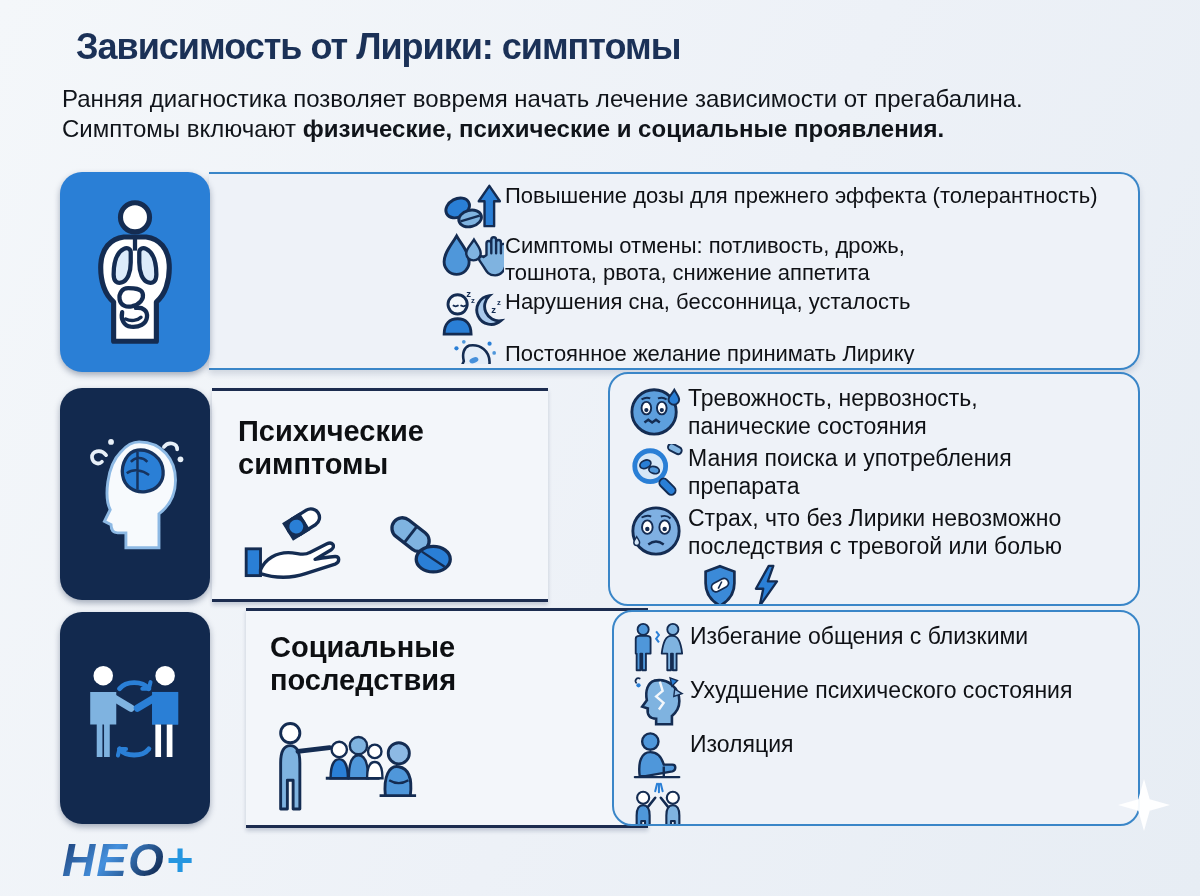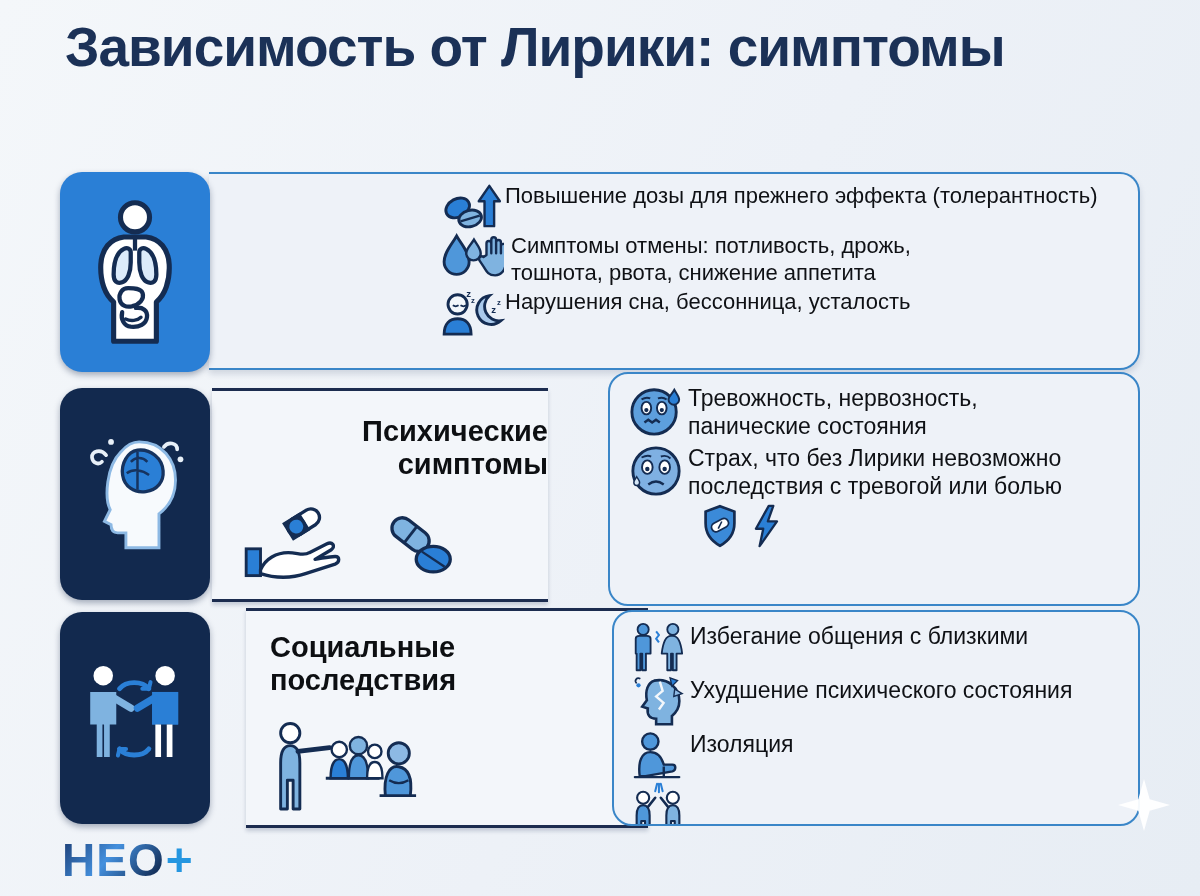--- a/index.html
+++ b/index.html
@@ -1,21 +1,21 @@
 <!DOCTYPE html>
 <html lang="ru" style="--c-title: #1b3157; --c-accent_blue: #2a7fd6; --c-dark_navy: #12294e; --c-panel_border: #3a86c8; --c-panel_bg: #eef2f8; --c-header_panel_bg: #f3f6fa;"><head>
 <meta charset="utf-8">
 <style>
   html,body{margin:0;padding:0;width:1200px;height:896px;overflow:hidden;
     font-family:"Liberation Sans",sans-serif;}
   body{background:linear-gradient(115deg,#f4f7fa 0%,#edf1f7 55%,#e7edf4 100%);}
   .page{position:relative;width:1200px;height:896px;box-sizing:border-box;}
 
-  .main-title{position:absolute;left:60px;top:10px;width:1100px;margin:5px;
-    font-size:55px;font-weight:800;letter-spacing:-1px;color:var(--c-title,#1b3157);}
+  .main-title{position:absolute;left:60px;top:10px;width:1100px;margin:16px;
+    font-size:36px;font-weight:800;letter-spacing:-1px;color:var(--c-title,#1b3157);}
   .subtitle{position:absolute;left:62px;top:84px;width:1090px;
     font-size:24px;line-height:30px;color:#10141a;}
   .subtitle b{font-weight:700;}
 
   .rows{position:absolute;left:60px;top:172px;width:1080px;}
   .row{position:relative;}
   .row1{height:208px;}
   .row2{height:214px;margin-top:6px;}
   .row3{height:220px;margin-top:8px;}
 
@@ -30,62 +30,66 @@
 
   .main-panel{position:absolute;left:149px;right:0;top:0;height:198px;
     box-sizing:border-box;border:2.5px solid var(--c-panel_border,#3a86c8);border-left:none;
     border-radius:0 20px 20px 0;background:var(--c-panel_bg,#eef2f8);
     box-shadow:0 4px 6px rgba(20,40,80,.15);}
   .row1 .sec-title{position:absolute;left:32px;top:0;height:100%;width:215px;
     display:flex;align-items:center;font-size:29px;font-weight:800;line-height:36px;
     color:#0d0f12;white-space:pre-line;}
   .row1 .items{position:absolute;left:232px;right:6px;top:8px;bottom:4px;overflow:hidden;}
   .row1 .item{min-height:40px;}
-  .row1 .item:nth-child(2){min-height:54px;gap:6px;}
+  .row1 .item:nth-child(2){min-height:54px;}
 
   .item{display:flex;align-items:flex-start;margin-bottom:2px;}
   .item .ic{width:64px;flex:0 0 64px;display:flex;align-items:center;justify-content:center;}
   .item .tx{font-size:22px;line-height:27px;color:#0f1115;white-space:pre-line;}
 
   .header-panel{position:absolute;background:var(--c-header_panel_bg,#f3f6fa);
     box-sizing:border-box;border-top:3px solid #1c2c4f;border-bottom:3px solid #1c2c4f;
     box-shadow:0 3px 4px rgba(20,40,80,.2);overflow:hidden;}
-  .row2 .header-panel{left:152px;width:336px;top:2px;height:214px;text-align:right;}
+  .row2 .header-panel{left:152px;width:336px;top:2px;height:214px;}
   .row3 .header-panel{left:152px;width:402px;top:0;height:220px;margin-left:34px;}
   .header-panel .sec-title{padding:24px 0 0 26px;font-size:29px;font-weight:800;color:#0d0f12;}
   .row3 .header-panel .sec-title{padding:20px 0 0 24px;}
   .header-icons{display:flex;align-items:center;gap:34px;padding:20px 0 0 32px;}
   .row3 .header-icons{padding:12px 0 0 26px;gap:0;}
 
   .items-panel{position:absolute;box-sizing:border-box;
     border:2.5px solid var(--c-panel_border,#3a86c8);border-radius:20px;
     background:var(--c-panel_bg,#eef2f8);overflow:hidden;}
   .row2 .items-panel{left:548px;right:0;top:-14px;height:234px;padding:10px 8px 4px 14px;}
   .row3 .items-panel{left:552px;right:0;top:2px;height:216px;padding:10px 6px 20px 12px;}
   .row2 .tx,.row3 .tx{font-size:23px;line-height:28px;}
   .row2 .item{margin-bottom:4px;}
   .row3 .item{min-height:43px;margin-bottom:2px;}
   .extra-icons{display:flex;align-items:center;gap:14px;padding-left:78px;margin-top:2px;}
 
   .logo{position:absolute;left:62px;top:836px;font-size:46px;font-weight:800;
-    letter-spacing:1px;line-height:48px;}
+    letter-spacing:1px;line-height:48px;font-style:italic;}
   .logo .neo{background:linear-gradient(130deg,#1d4078 5%,#4490de 45%,#16335f 85%);
     -webkit-background-clip:text;background-clip:text;color:transparent;}
   .logo .plus{color:#2596e0;margin-left:1px;}
 
   .sparkle{position:absolute;left:1118px;top:779px;width:52px;height:52px;background:#fff;
     clip-path:polygon(50% 0,61% 39%,100% 50%,61% 61%,50% 100%,39% 61%,0 50%,39% 39%);
     opacity:.95;filter:drop-shadow(0 0 5px rgba(255,255,255,.9));}
   .ic-wrap{display:inline-flex;align-items:center;justify-content:center;}
 </style>
 </head>
 <body>
 
 <div class="page">
   <h1 class="main-title">Зависимость от Лирики: симптомы</h1>
+  <div class="subtitle">
+    <span>Ранняя диагностика позволяет вовремя начать лечение зависимости от прегабалина.</span><br>
+    <span>Симптомы включают </span><b>физические, психические и социальные проявления.</b>
+  </div>
 
   <div class="rows">
       <div class="row row1">
         <div class="icon-box blue">
           <span class="ic-wrap">
             <svg viewBox="0 0 110 170" width="94" height="152">
               <circle cx="55" cy="21" r="17" fill="#fff" stroke="#142c52" stroke-width="6"></circle>
               <path d="M30,166 L30,120 C20,112 14,96 15,76 C16,58 26,46 42,44 L68,44 C84,46 94,58 95,76 C96,96 90,112 80,120 L80,166 Z" fill="#fff" stroke="#142c52" stroke-width="6" stroke-linejoin="round"></path>
               <path d="M55,44 L55,60" stroke="#142c52" stroke-width="5"></path>
               <path d="M50,62 C50,58 46,56 42,58 C34,62 30,74 30,88 C30,96 34,99 40,97 C46,95 50,86 50,74 Z" fill="#dcebfa" stroke="#142c52" stroke-width="5"></path>
@@ -128,20 +132,34 @@
                   <path d="M3,48 C3,37 9,32 17,32 C25,32 31,37 31,48 Z" fill="#2a7fd6" stroke="#142c52" stroke-width="3"></path>
                   <text x="26" y="9" font-size="10" font-weight="bold" fill="#142c52">z</text>
                   <text x="31" y="16" font-size="8" font-weight="bold" fill="#142c52">z</text>
                   <path d="M50,8 a15,15 0 1 0 12,26 a15,15 0 0 1 -12,-26 z" fill="#aacaec" stroke="#142c52" stroke-width="3"></path>
                   <text x="52" y="26" font-size="10" font-weight="bold" fill="#142c52">z</text>
                   <text x="58" y="18" font-size="8" font-weight="bold" fill="#142c52">z</text>
                 </svg>
               </span>
               <span class="tx">Нарушения сна, бессонница, усталость</span>
             </div>
+            <div class="item">
+              <span class="ic">
+                <svg viewBox="0 0 52 50" width="48" height="46">
+                  <path d="M22,6 C34,4 44,12 44,24 C44,30 42,34 38,38 L38,48 L24,48 L24,42 C18,42 16,38 17,32 L13,30 L16,23 C14,15 16,8 22,6 Z" fill="#e4edf8" stroke="#142c52" stroke-width="2.8"></path>
+                  <ellipse cx="27" cy="22" rx="5" ry="3" transform="rotate(-20 27 22)" fill="#2a7fd6" opacity=".85"></ellipse>
+                  <ellipse cx="33" cy="29" rx="4" ry="2.6" transform="rotate(15 33 29)" fill="#4f97da" opacity=".85"></ellipse>
+                  <circle cx="8" cy="9" r="2.3" fill="#2a7fd6"></circle>
+                  <circle cx="16" cy="2" r="2" fill="#4f97da"></circle>
+                  <circle cx="44" cy="4" r="2.3" fill="#2a7fd6"></circle>
+                  <circle cx="49" cy="14" r="2" fill="#4f97da"></circle>
+                </svg>
+              </span>
+              <span class="tx">Постоянное желание принимать Лирику</span>
+            </div>
           </div>
         </div>
       </div>
       <div class="row row2">
         <div class="icon-box navy">
           <span class="ic-wrap">
             <svg viewBox="0 0 130 150" width="108" height="124">
               <path d="M70,12 C98,12 114,34 114,58 C114,78 106,90 94,99 L94,140 L54,140 L54,122 L44,122 C38,122 36,118 36,112 L28,108 L35,94 C28,80 30,42 48,24 C54,17 62,12 70,12 Z" fill="#f7fafd" stroke="#8db9e4" stroke-width="3.5"></path>
               <path d="M68,22 C84,20 98,32 99,47 C100,60 92,70 78,72 C64,74 52,66 50,52 C48,38 56,24 68,22 Z" fill="#2a7fd6" stroke="#16335f" stroke-width="4"></path>
               <path d="M60,36 C66,30 74,30 80,36 M55,50 C63,44 74,46 82,52 M68,24 L68,70" stroke="#16335f" stroke-width="3" fill="none"></path>
@@ -187,20 +205,33 @@
                 <circle cx="18" cy="27" r="2.2" fill="#142c52"></circle>
                 <ellipse cx="34" cy="25" rx="5" ry="6.5" fill="#fff" stroke="#142c52" stroke-width="2"></ellipse>
                 <circle cx="34" cy="27" r="2.2" fill="#142c52"></circle>
                 <path d="M13,16 q5,-3 9,-1 M30,15 q5,-2 9,1" stroke="#142c52" stroke-width="2" fill="none"></path>
                 <path d="M16,40 l4,-3 l4,3 l4,-3 l4,3" stroke="#142c52" stroke-width="2.5" fill="none"></path>
                 <path d="M47,6 C49,10 52,13 52,16 A5.5,5.5 0 1 1 41,16 C41,13 45,10 47,6 Z" fill="#2a7fd6" stroke="#142c52" stroke-width="2"></path>
               </svg>
             </span>
             <span class="tx">Тревожность, нервозность,
 панические состояния</span>
+          </div>
+          <div class="item">
+            <span class="ic">
+              <svg viewBox="0 0 56 56" width="54" height="54">
+                <circle cx="22" cy="23" r="16" fill="#d6e7f7" stroke="#2a7fd6" stroke-width="5"></circle>
+                <ellipse cx="17" cy="21" rx="6" ry="4" transform="rotate(-25 17 21)" fill="#2a7fd6" stroke="#142c52" stroke-width="1.8"></ellipse>
+                <ellipse cx="26" cy="27" rx="5.5" ry="3.6" transform="rotate(15 26 27)" fill="#4f97da" stroke="#142c52" stroke-width="1.8"></ellipse>
+                <rect x="36" y="34" width="20" height="9" rx="4.5" transform="rotate(45 36 34)" fill="#2a7fd6" stroke="#142c52" stroke-width="2"></rect>
+                <rect x="40" y="1" width="15" height="7.5" rx="3.75" transform="rotate(28 47 5)" fill="#7fb3e0" stroke="#142c52" stroke-width="2"></rect>
+              </svg>
+            </span>
+            <span class="tx">Мания поиска и употребления
+препарата</span>
           </div>
           <div class="item">
             <span class="ic">
               <svg viewBox="0 0 56 56" width="54" height="54">
                 <circle cx="28" cy="28" r="24" fill="#7fb0e2" stroke="#142c52" stroke-width="3"></circle>
                 <ellipse cx="19" cy="24" rx="5.5" ry="7" fill="#fff" stroke="#142c52" stroke-width="2"></ellipse>
                 <circle cx="19" cy="26" r="2.3" fill="#142c52"></circle>
                 <ellipse cx="37" cy="24" rx="5.5" ry="7" fill="#fff" stroke="#142c52" stroke-width="2"></ellipse>
                 <circle cx="37" cy="26" r="2.3" fill="#142c52"></circle>
                 <path d="M13,14 q6,-3 10,-1 M33,13 q6,-2 10,2" stroke="#142c52" stroke-width="2" fill="none"></path>

